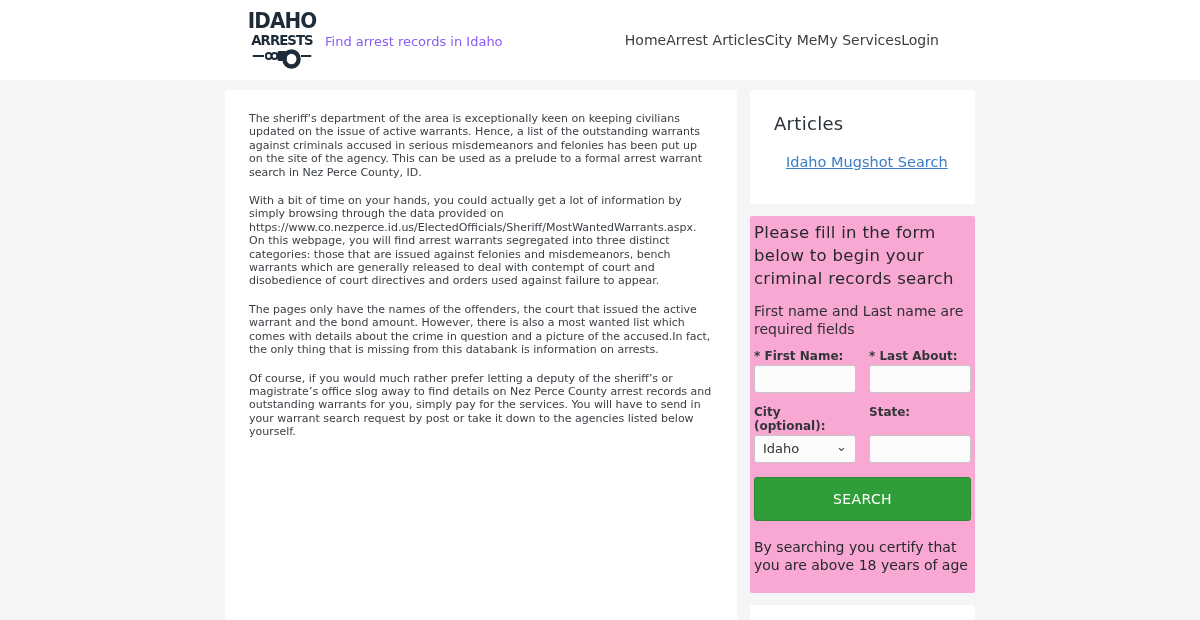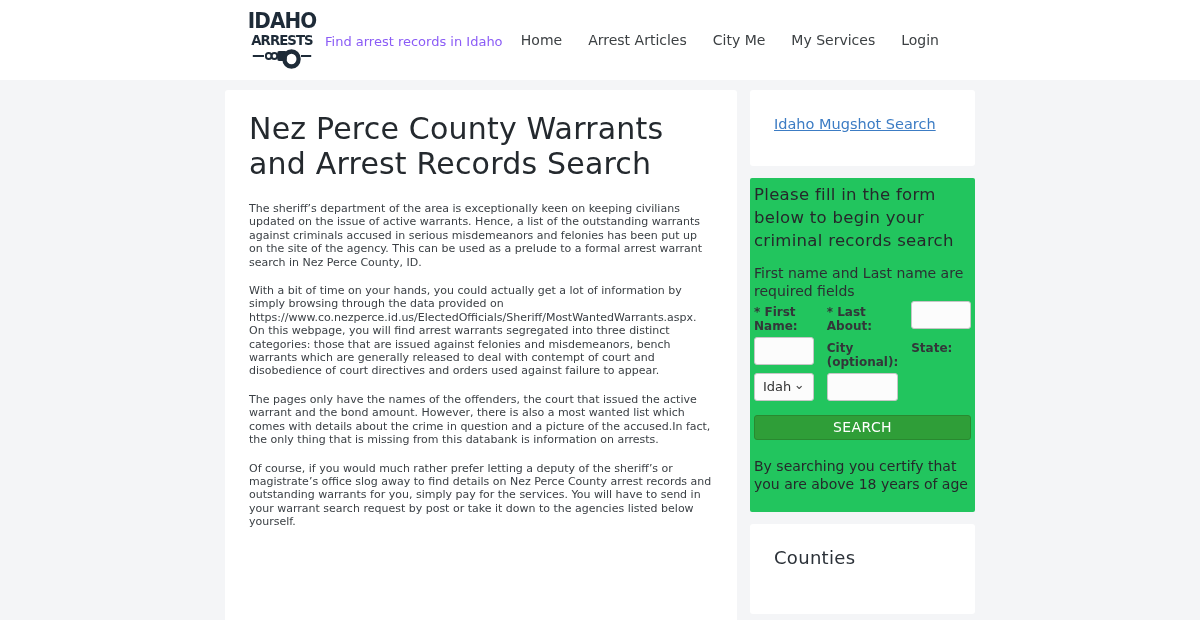--- a/index.html
+++ b/index.html
@@ -18,21 +18,21 @@
   .brand { display: flex; align-items: center; gap: 11px; margin-left: 25px; }
   .logo {
     width: 64px; display: flex; flex-direction: column; align-items: center;
     color: #1e2b38; cursor: pointer; transform: scaleX(0.95); line-height: 1;
   }
   .logo-line1 { font-weight: bold; font-size: 21px; letter-spacing: -1px; }
   .logo-line2 { font-weight: bold; font-size: 14px; letter-spacing: -1px; margin-top: 1px; }
   .logo svg { margin-top: 2px; }
   .site-title { font-size: 22px; font-weight: bold; color: #222a33; letter-spacing: 0.5px; cursor: pointer; }
   .tagline { font-size: 13px; color: #8b5cf6; margin-top: 3px; }
-  .main-nav { display: flex; gap: 26px; margin-right: 36px; }
+  .main-nav { display: flex; margin-right: 36px; }
   .main-nav a {
     font-size: 14px; color: #3c4043; text-decoration: none; cursor: pointer;
   }
   
   .page {
     width: 750px; margin: 0 auto; padding-top: 10px;
     display: flex; gap: 13px; align-items: flex-start;
   }
   .main-card {
     width: 512px; background: #ffffff; border-radius: 3px;
@@ -46,46 +46,46 @@
     font-size: 11px; line-height: 1.22; color: #3b4045; margin-bottom: 15px;
   }
   
   .sidebar { width: 225px; display: flex; flex-direction: column; gap: 12px; }
   .card { background: #ffffff; border-radius: 3px; padding: 23px 24px 29px 24px; }
   .card h2 { font-size: 18px; font-weight: 400; color: #2b3138; margin-bottom: 17px; letter-spacing: 0.3px; }
   .side-link {
     display: block; font-size: 14.5px; line-height: 1.65;
     text-decoration: underline; cursor: pointer; margin-bottom: 9px;
   }
-  .side-link:last-child { margin-bottom: 0; }
+  .side-link:last-child { margin-bottom: 0; margin-left: 12px; }
   
-  .form-panel { background: #22c55e; border-radius: 2px; padding: 5px 4px 19px 4px; }
+  .form-panel { background: #f9a8d4; border-radius: 2px; padding: 5px 4px 19px 4px; }
   .form-panel h3 {
     font-size: 16.5px; font-weight: 400; color: #26282b;
     line-height: 1.4; margin-bottom: 12px; letter-spacing: 0.3px;
   }
-  .required-note { font-size: 14px; color: #2c2f33; line-height: 1.3; }
+  .required-note { font-size: 14px; color: #2c2f33; line-height: 1.3; margin-bottom: 6px; }
   .form-grid {
-    display: grid; grid-template-columns: 1fr 1fr 1fr;
+    display: grid; grid-template-columns: 1fr 1fr;
     column-gap: 13px; row-gap: 2px;
   }
   .form-grid label { font-size: 12px; font-weight: bold; color: #333639; padding-top: 4px; }
   .form-grid input, .form-grid select {
     height: 28px; width: 100%; border: 1px solid #c6c6c6; border-radius: 3px;
     background: #fcfcfc; font-family: inherit; font-size: 13px; color: #333;
     padding: 0 8px; margin-bottom: 6px; outline: none;
   }
   .select-wrap { position: relative; }
   .select-wrap select { appearance: none; -webkit-appearance: none; padding-right: 22px; }
   .select-chevron {
     position: absolute; right: 9px; top: 4px; font-size: 13px; color: #444;
     pointer-events: none;
   }
   .search-button {
-    width: 100%; height: 25px; margin-top: 8px;
+    width: 100%; height: 44px; margin-top: 8px;
     background: #2f9e38; border: 1px solid #29892f; border-radius: 3px;
     color: #ffffff; font-family: inherit; font-size: 14px; letter-spacing: 0.4px;
     cursor: pointer;
   }
   .disclaimer { font-size: 14px; color: #26282b; line-height: 1.3; margin-top: 17px; }
 </style>
 </head>
 <body>
 
 <header class="site-header">
@@ -113,31 +113,31 @@
       <a>City Me</a>
       <a>My Services</a>
       <a>Login</a>
     </nav>
   </div>
 </header>
 
 <div class="page">
 
   <main class="main-card">
-    <h1>Nez Perce County Warrants and Arrest Records Search</h1>
     <p>The sheriff’s department of the area is exceptionally keen on keeping civilians updated on the issue of active warrants. Hence, a list of the outstanding warrants against criminals accused in serious misdemeanors and felonies has been put up on the site of the agency. This can be used as a prelude to a formal arrest warrant search in Nez Perce County, ID.</p>
     <p>With a bit of time on your hands, you could actually get a lot of information by simply browsing through the data provided on https://www.co.nezperce.id.us/ElectedOfficials/Sheriff/MostWantedWarrants.aspx. On this webpage, you will find arrest warrants segregated into three distinct categories: those that are issued against felonies and misdemeanors, bench warrants which are generally released to deal with contempt of court and disobedience of court directives and orders used against failure to appear.</p>
     <p>The pages only have the names of the offenders, the court that issued the active warrant and the bond amount. However, there is also a most wanted list which comes with details about the crime in question and a picture of the accused.In fact, the only thing that is missing from this databank is information on arrests.</p>
     <p>Of course, if you would much rather prefer letting a deputy of the sheriff’s or magistrate’s office slog away to find details on Nez Perce County arrest records and outstanding warrants for you, simply pay for the services. You will have to send in your warrant search request by post or take it down to the agencies listed below yourself.</p>
 
   </main>
 
   <aside class="sidebar">
 
     <section class="card">
+      <h2>Articles</h2>
       <a class="side-link" style="color:#3c7cc4; margin-bottom:0;">Idaho Mugshot Search</a>
     </section>
 
     <section class="form-panel">
       <h3>Please fill in the form below to begin your criminal records search</h3>
       <p class="required-note">First name and Last name are required fields</p>
       <div class="form-grid">
         <label>* First Name:</label>
         <label>* Last About:</label>
         <input type="text" style="">

